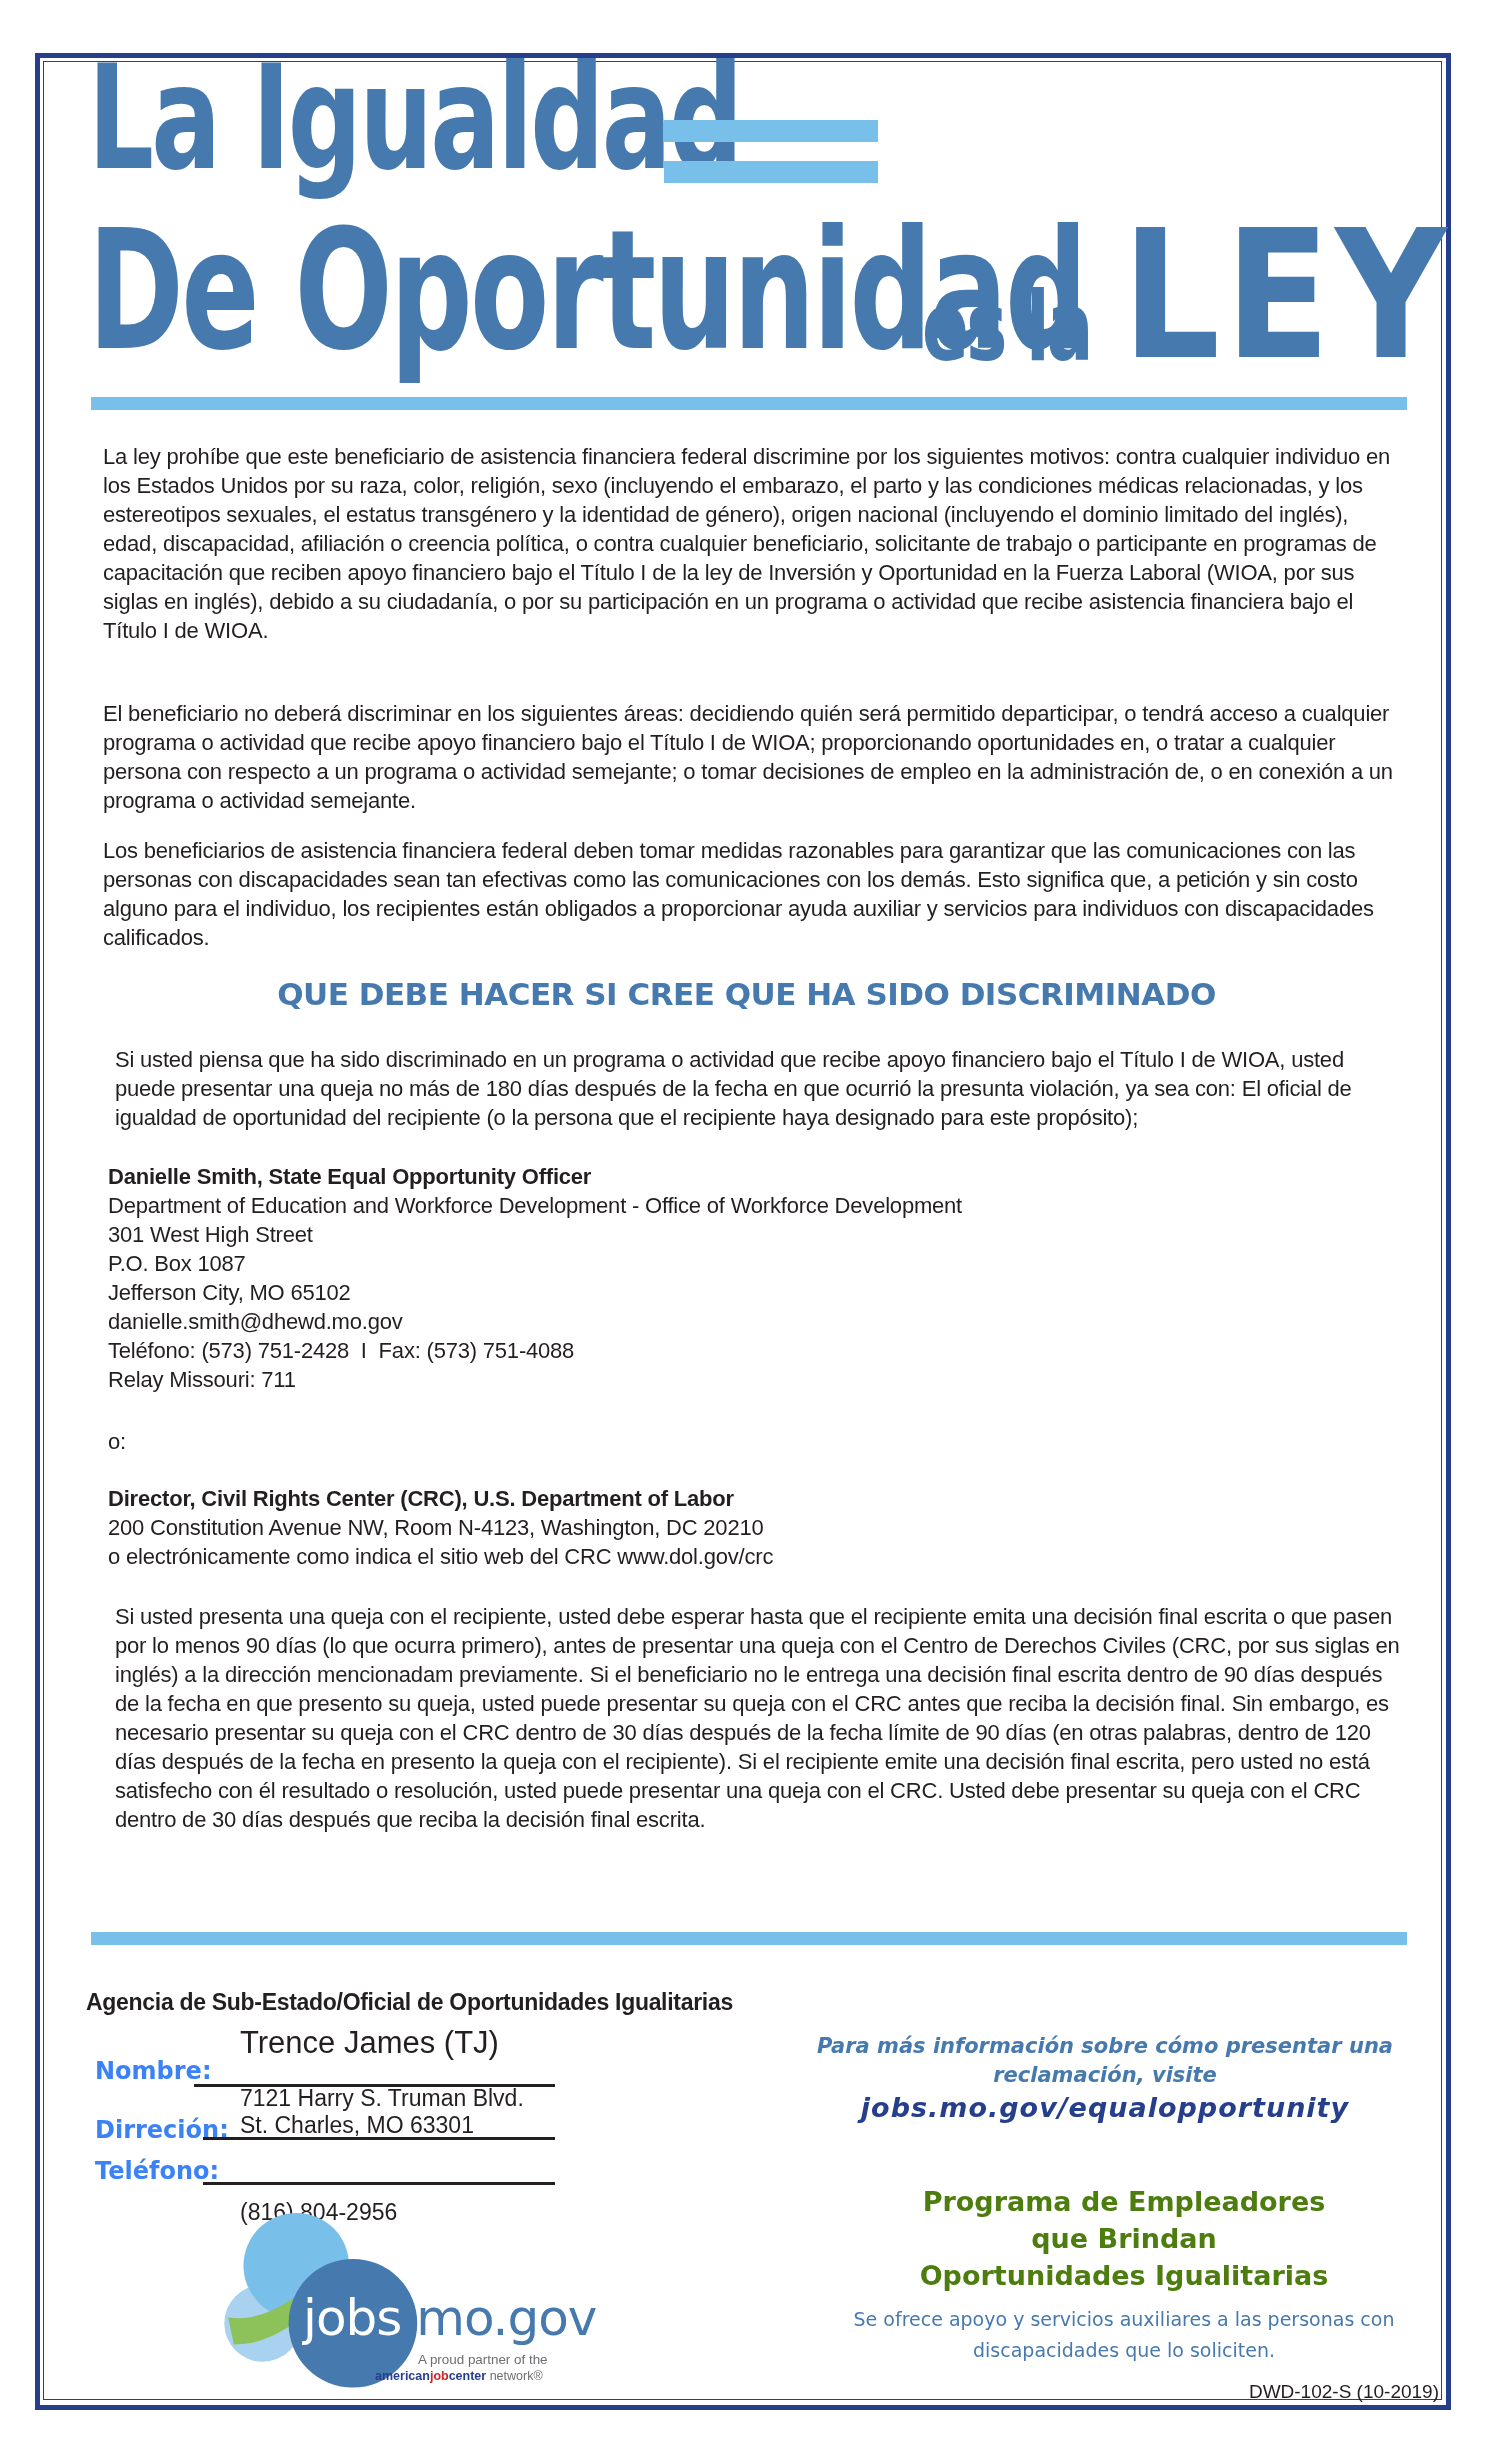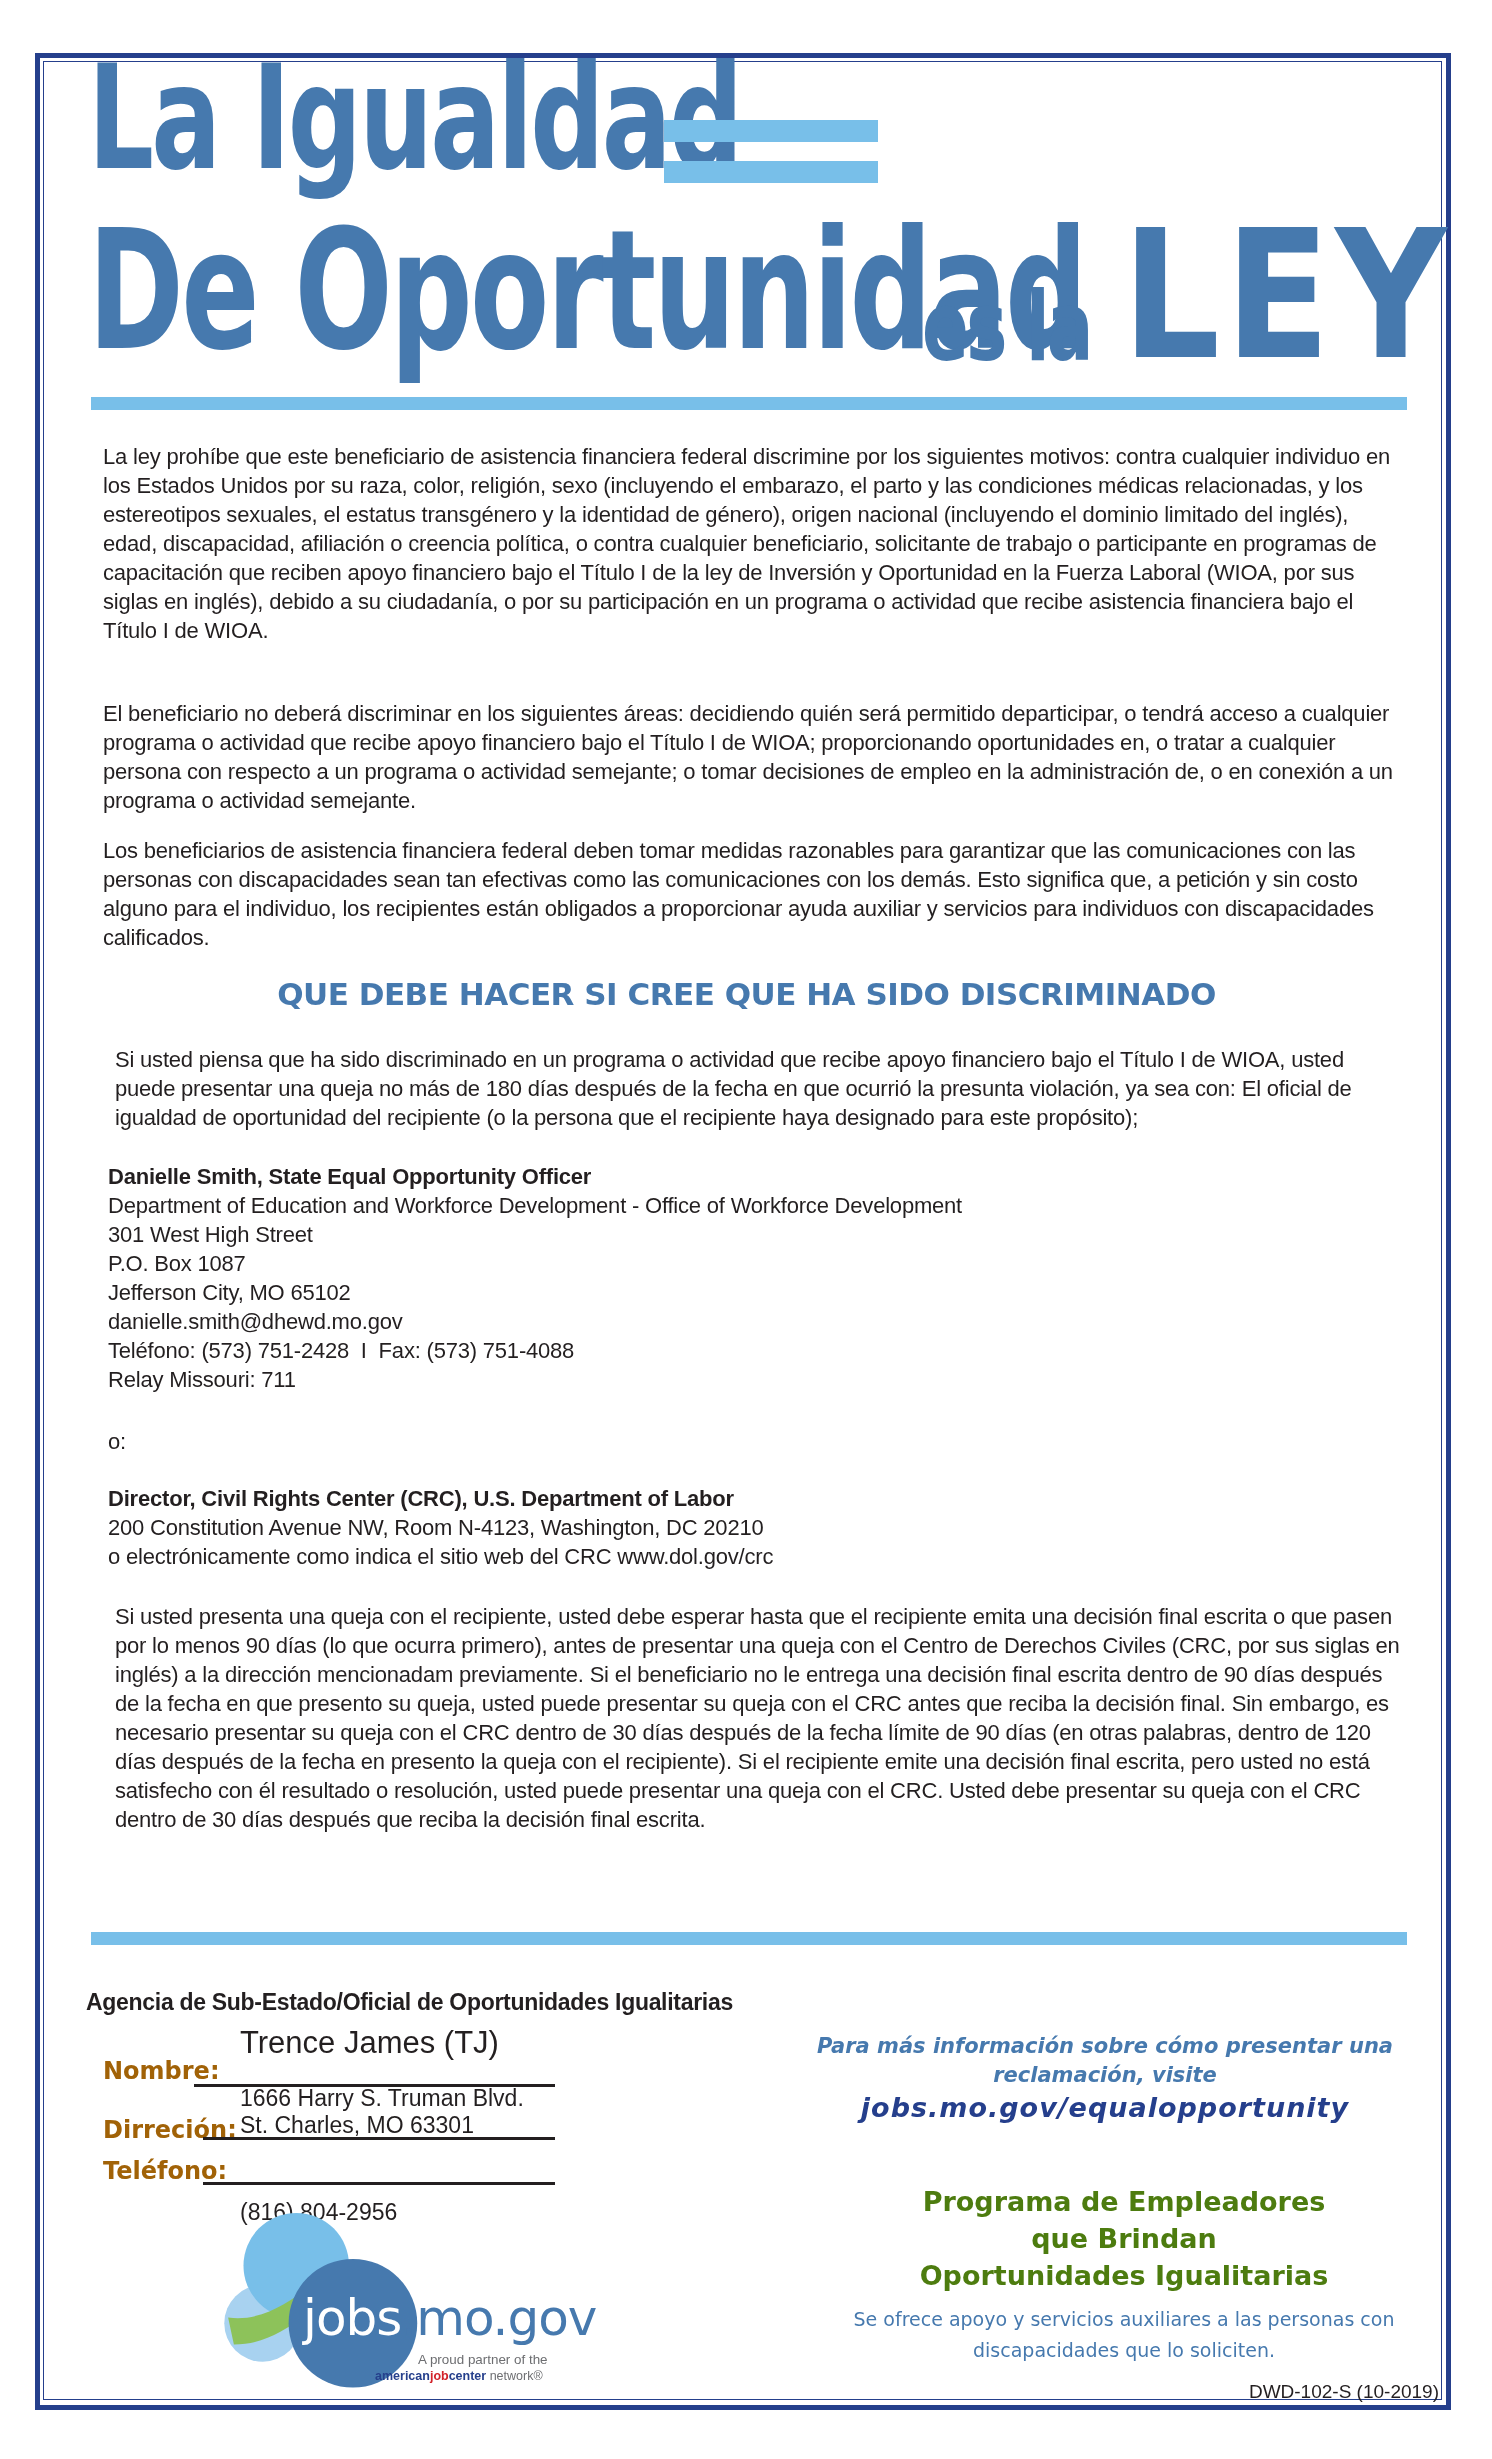--- a/index.html
+++ b/index.html
@@ -46,22 +46,22 @@
   .contact-2 { top:1484px; }
   .bold { font-weight:bold; }
 
   .p5 { position:absolute; left:115px; width:1287px; top:1602px; font-size:22px; line-height:29px;
         letter-spacing:-0.2px; }
 
   .agency-label { position:absolute; left:86px; top:1989px; font-weight:bold; font-size:23px; color:#231f20;
                   letter-spacing:-0.3px; }
 
   .form-row { position:absolute; left:86px; }
-  .form-label { position:absolute; left:17px; font-family:"DejaVu Sans", sans-serif; font-weight:bold;
-                font-size:24px; color:#a16207; white-space:nowrap; }
+  .form-label { position:absolute; left:9px; font-family:"DejaVu Sans", sans-serif; font-weight:bold;
+                font-size:24px; color:#3b82f6; white-space:nowrap; }
   .form-line { position:absolute; height:2.9px; background:#231f20; }
   .form-value { position:absolute; font-size:23px; color:#231f20; white-space:nowrap; line-height:1; }
 
   .info { position:absolute; left:759px; width:692px; text-align:center;
           font-family:"DejaVu Sans", sans-serif; font-style:italic; font-weight:bold; }
   .info-text { top:2032px; color:#4679ae; font-size:21px; line-height:29px; }
   .info-url { top:2092px; color:#253f8c; font-size:27px; letter-spacing:1px; }
 
   .program { position:absolute; left:788px; width:672px; text-align:center;
              font-family:"DejaVu Sans", sans-serif; font-weight:bold; color:#4d7c0f;
@@ -129,21 +129,21 @@
 <div class="agency-label">Agencia de Sub-Estado/Oficial de Oportunidades Igualitarias</div>
 
 <div class="form-row" style="top:2017px;">
   <span class="form-label" style="top:40px;">Nombre:</span>
   <span class="form-value" style="left:154px; top:9.6px; font-size:31px;text-align:right;">Trence James (TJ)</span>
   <div class="form-line" style="left:108px; top:67px; width:361px;"></div>
 </div>
 
 <div class="form-row" style="top:2085px;">
   <span class="form-label" style="top:31px;">Dirreción:</span>
-  <span class="form-value" style="left:154px; top:1.9px;">1666 Harry S. Truman Blvd.</span>
+  <span class="form-value" style="left:154px; top:1.9px;">7121 Harry S. Truman Blvd.</span>
   <span class="form-value" style="left:154px; top:29px;">St. Charles, MO 63301</span>
   <div class="form-line" style="left:117px; top:52px; width:352px;"></div>
 </div>
 
 <div class="form-row" style="top:2144px;">
   <span class="form-label" style="top:13.4px;">Teléfono:</span>
   <span class="form-value" style="left:154px; top:13.4px;margin-top:44px;">(816) 804-2956</span>
   <div class="form-line" style="left:117px; top:38px; width:352px;"></div>
 </div>
 

